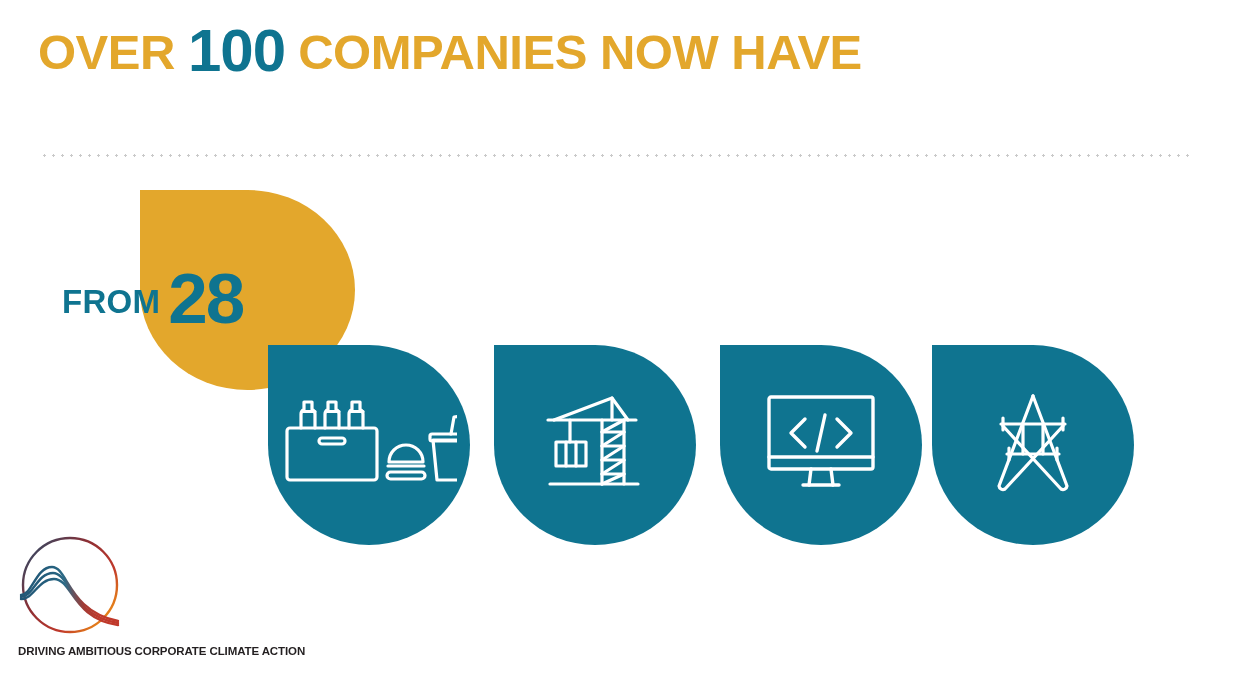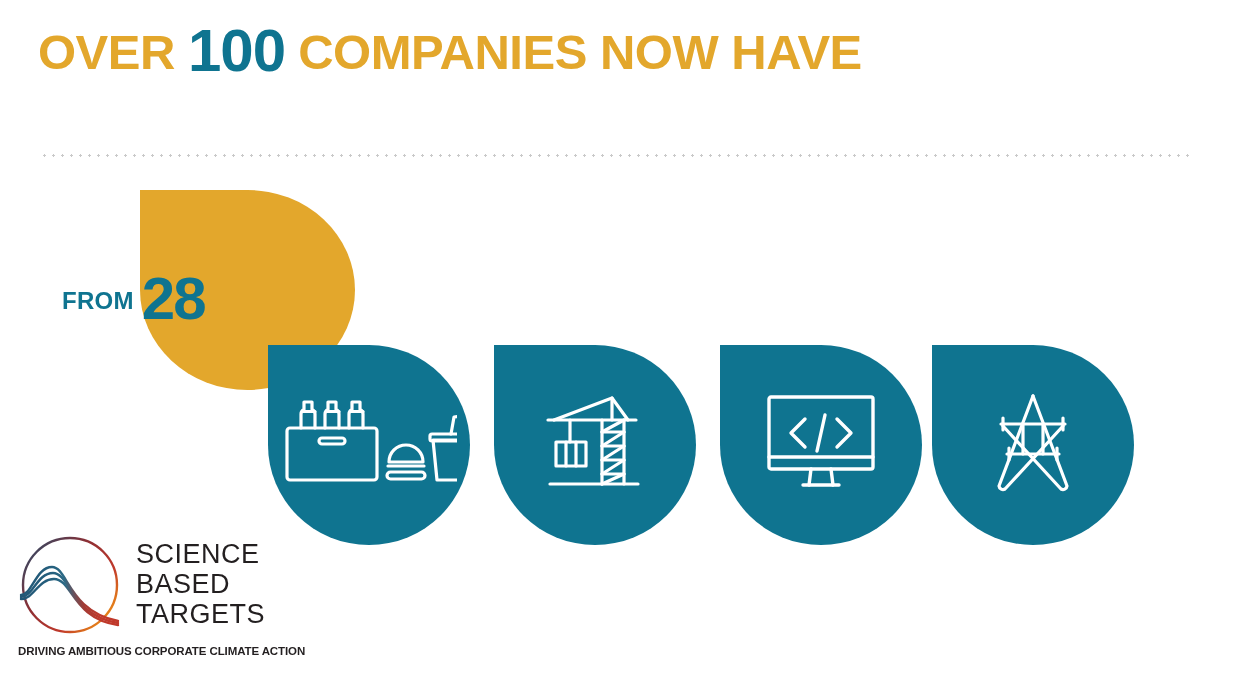--- a/index.html
+++ b/index.html
@@ -95,28 +95,28 @@
     left: 62px;
     top: 248px;
     display: flex;
     align-items: baseline;
     color: #0f7490;
     font-weight: bold;
     white-space: nowrap;
     z-index: 5;
   }
   .sectors .word {
-    font-size: 24px;
+    font-size: 33px;
     letter-spacing: 0.3px;
     text-transform: uppercase;
     position: relative;
     top: -2px;
   }
   .sectors .big {
-    font-size: 60px;
+    font-size: 71px;
     letter-spacing: -2px;
     line-height: 86px;
     margin: 0 6px 0 8px;
     position: relative;
     top: 8px;
   }
 
   
   .logo {
     position: absolute;
@@ -262,22 +262,17 @@
             <stop offset="45%" stop-color="#2b6a86"></stop>
             <stop offset="78%" stop-color="#a33a33"></stop>
             <stop offset="100%" stop-color="#c0392b"></stop>
           </linearGradient>
         </defs>
         <circle cx="52" cy="52" r="47" stroke="url(#ringGrad)" stroke-width="2.4"></circle>
         <path d="M3 62 C14 62 18 34 34 34 C50 34 50 78 100 88" stroke="url(#curveGrad)" stroke-width="2.4" fill="none" stroke-linecap="round"></path>
         <path d="M3 64 C15 64 19 40 35 40 C52 40 52 82 100 90" stroke="url(#curveGrad)" stroke-width="2.4" fill="none" stroke-linecap="round"></path>
         <path d="M3 66 C16 66 20 46 36 46 C54 46 55 86 100 92" stroke="url(#curveGrad)" stroke-width="2.4" fill="none" stroke-linecap="round"></path>
       </svg>
-      <div class="logo-words">
-        <span>SCIENCE</span>
-        <span>BASED</span>
-        <span>TARGETS</span>
-      </div>
     </div>
     <div class="logo-tagline">DRIVING AMBITIOUS CORPORATE CLIMATE ACTION</div>
   </div>
 
 </div>
 
 </body></html>

